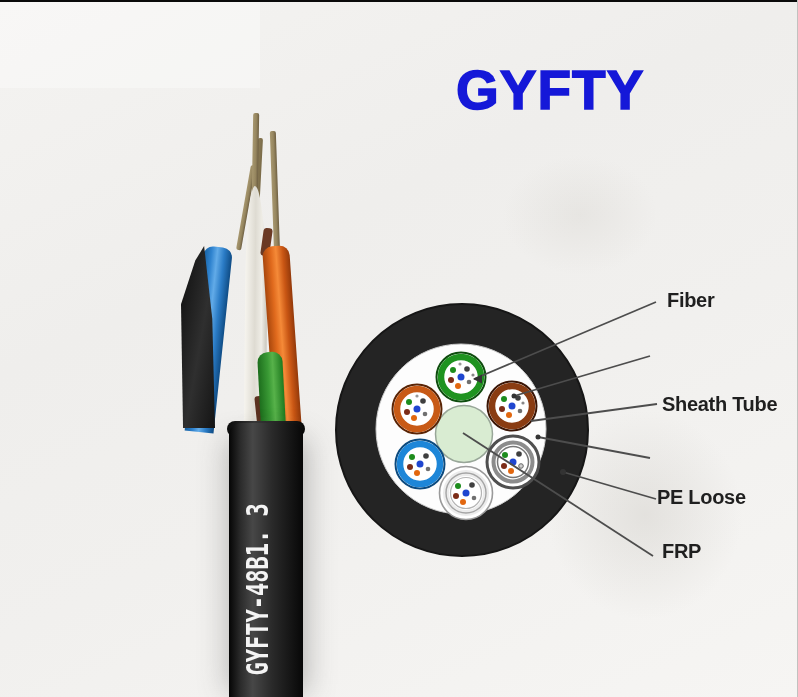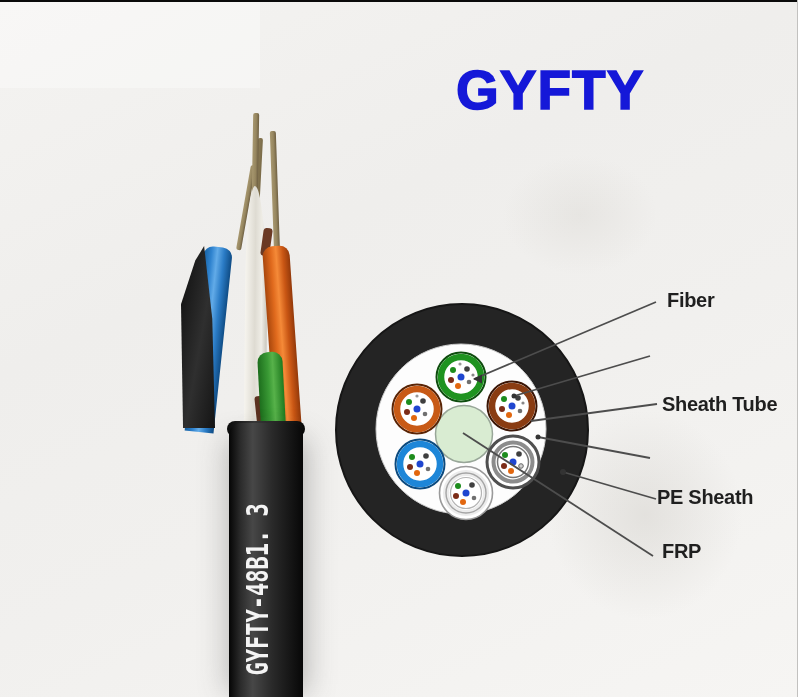--- a/index.html
+++ b/index.html
@@ -194,16 +194,16 @@
       <line x1="463" y1="433" x2="653" y2="556"></line>
     </g>
     <polygon points="473,379 482,374.5 482,383.5" fill="#333333"></polygon>
     <circle cx="514" cy="396" r="2.5" fill="#333333"></circle>
     <circle cx="538" cy="437" r="2.5" fill="#333333"></circle>
     <circle cx="563" cy="472" r="3" fill="#333333"></circle>
   </svg>
 
   <div class="part-label lbl-fiber">Fiber</div>
   <div class="part-label lbl-loosetube">Sheath Tube</div>
-  <div class="part-label lbl-pesheath">PE Sheath</div>
+  <div class="part-label lbl-pesheath">PE Loose</div>
   <div class="part-label lbl-frp">FRP</div>
 
 </div>
 
 </body></html>

